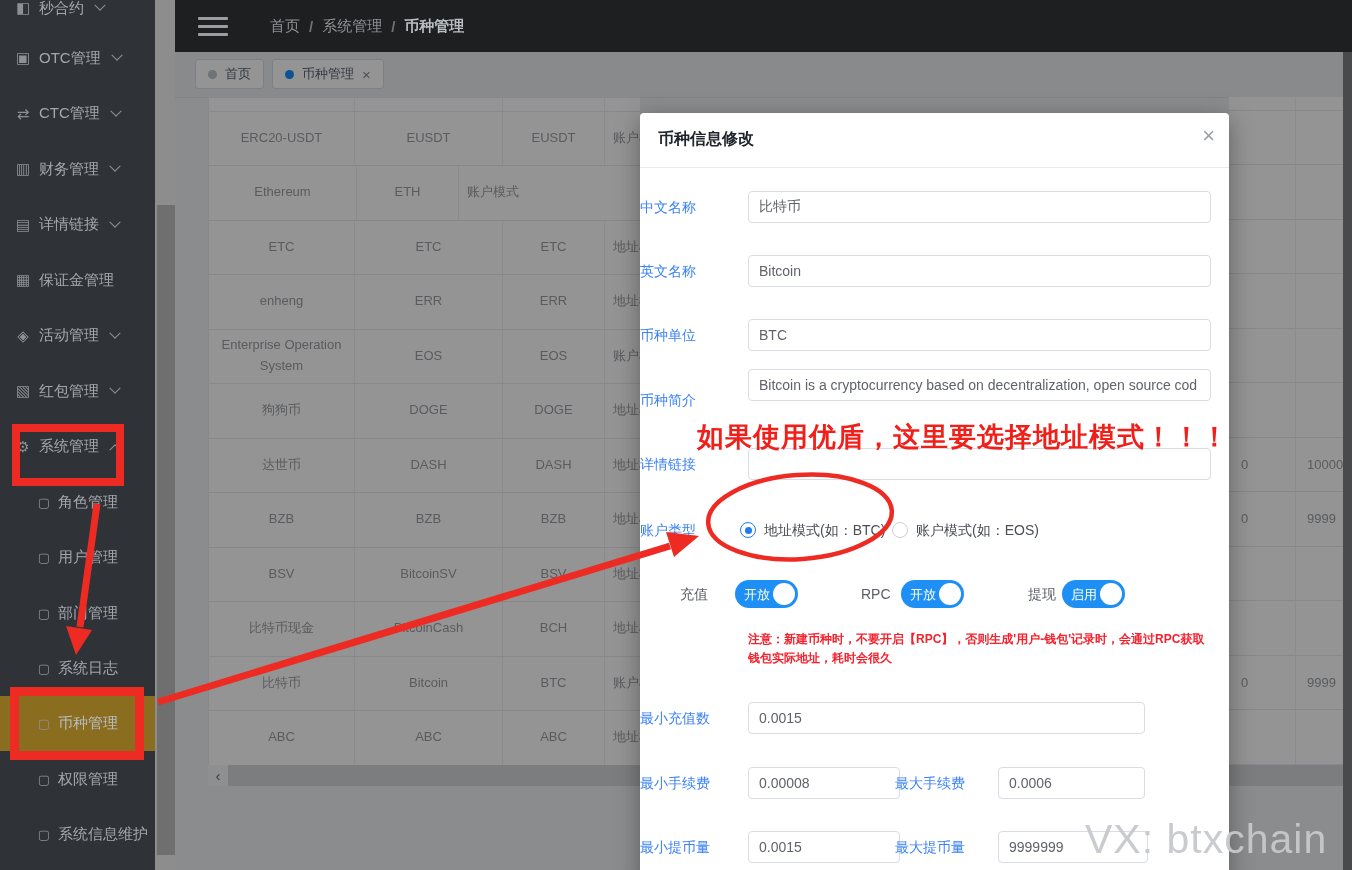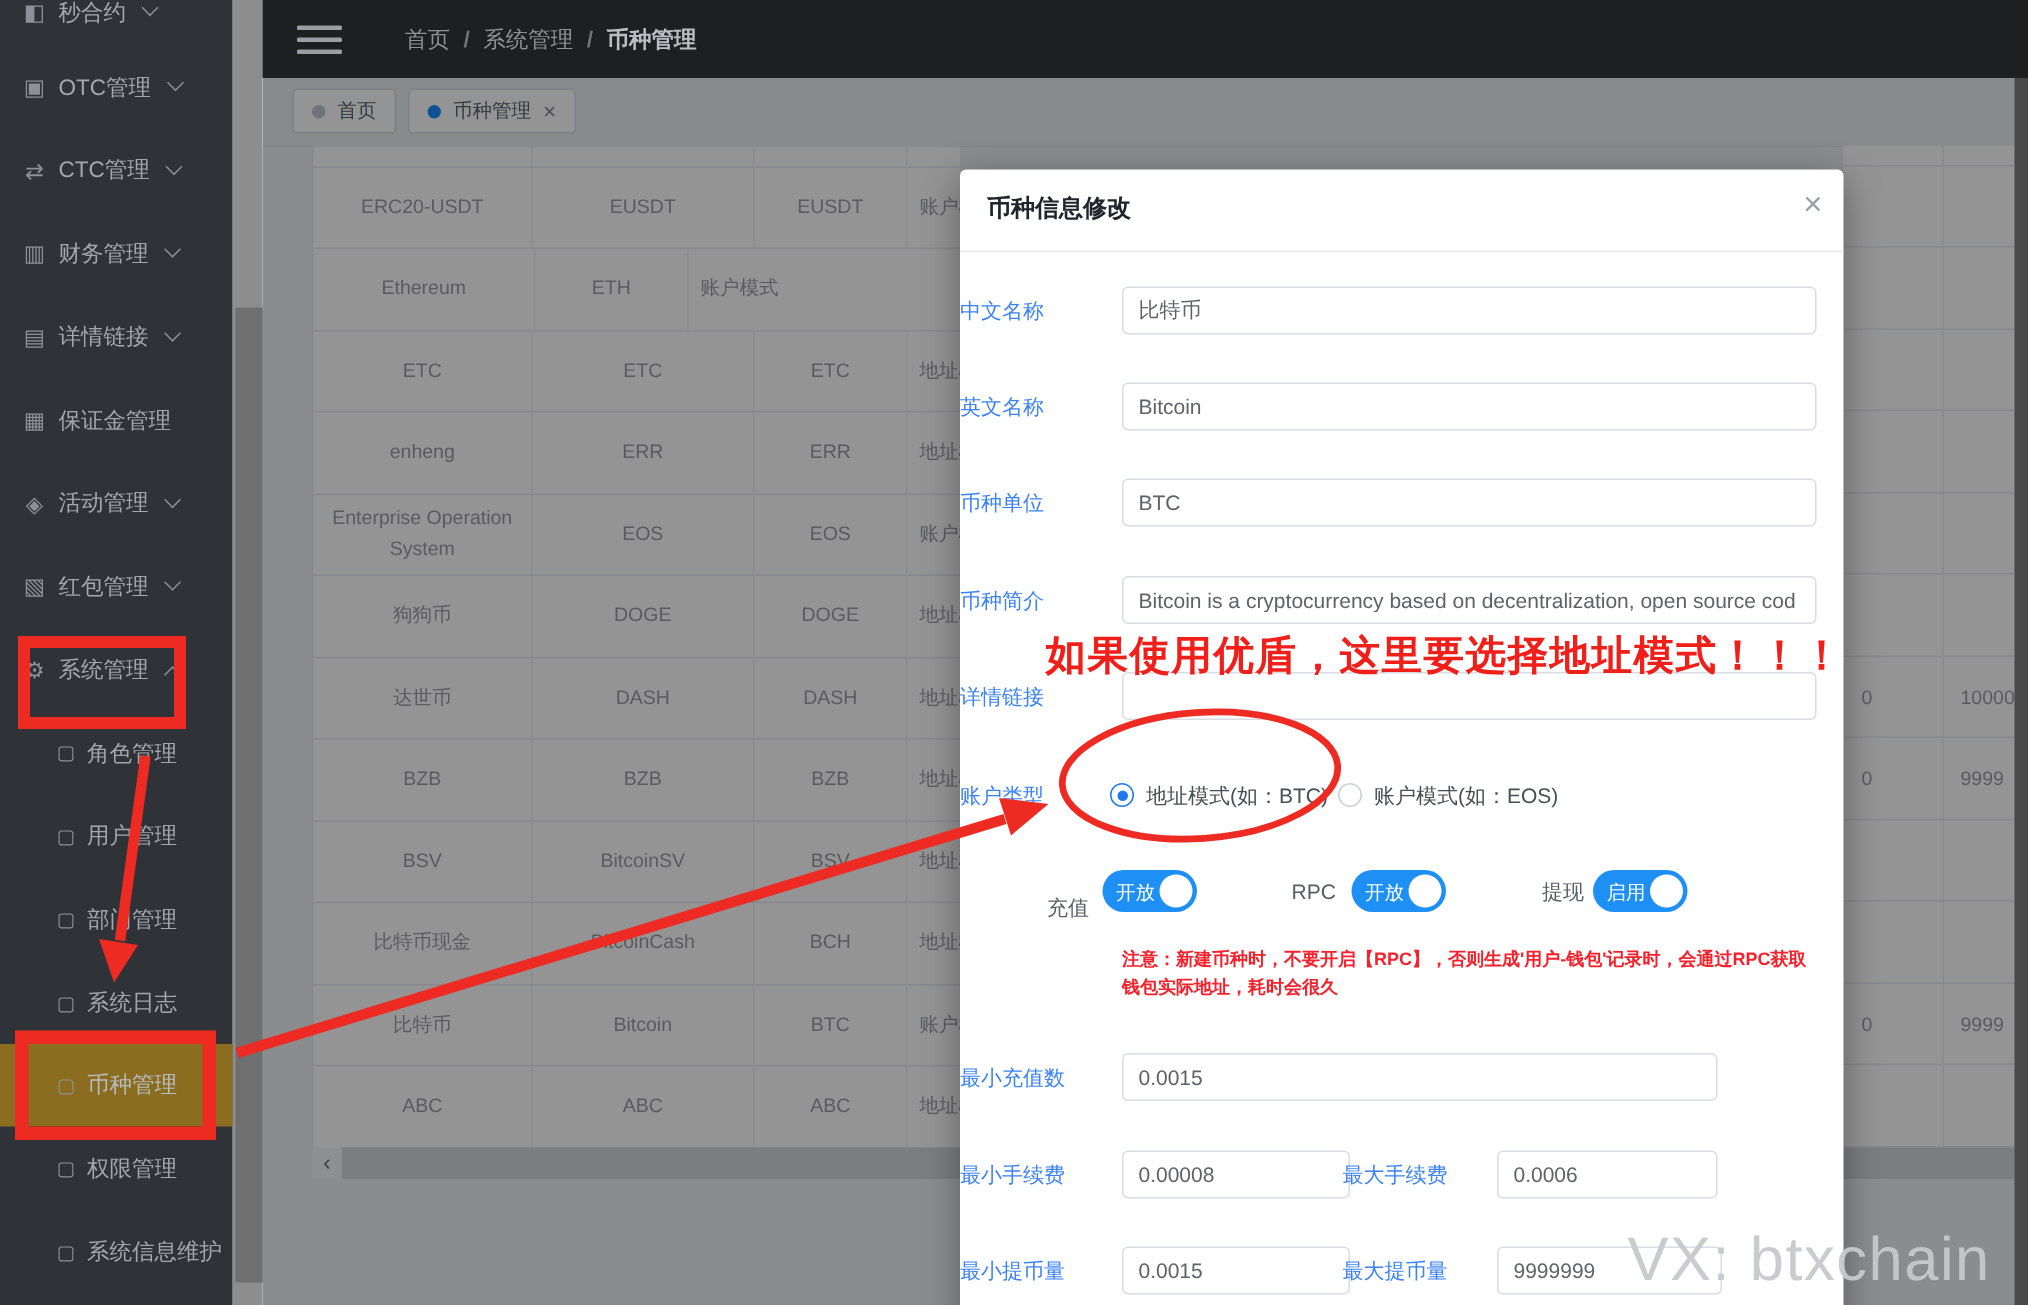--- a/index.html
+++ b/index.html
@@ -324,32 +324,32 @@
     <span class="mlabel" style="top:78px">中文名称</span>
     <input class="inp" style="left: 108px; top: 78px; width: 463px;" readonly="" value="比特币">
 
     <span class="mlabel" style="top:142px">英文名称</span>
     <input class="inp" style="left: 108px; top: 142px; width: 463px;" readonly="" value="Bitcoin">
 
     <span class="mlabel" style="top:206px">币种单位</span>
     <input class="inp" style="left: 108px; top: 206px; width: 463px;" readonly="" value="BTC">
 
     <span class="mlabel" style="top:271px">币种简介</span>
-    <input class="inp" style="left: 108px; top: 271px; width: 463px;" readonly="" value="Bitcoin is a cryptocurrency based on decentralization, open source cod">
+    <input class="inp" style="left: 108px; top: 256px; width: 463px;" readonly="" value="Bitcoin is a cryptocurrency based on decentralization, open source cod">
 
     <span class="mlabel" style="top:335px">详情链接</span>
     <input class="inp" style="left: 108px; top: 335px; width: 463px;" readonly="" value="">
 
     <span class="mlabel" style="top:401px">账户类型</span>
     <span class="radio on" style="left:100px;top:409px"></span>
     <span class="rlbl" style="left:124px;top:409px">地址模式(如：BTC)</span>
     <span class="radio off" style="left:252px;top:409px"></span>
     <span class="rlbl" style="left:276px;top:409px">账户模式(如：EOS)</span>
 
-    <span class="tgl-lbl" style="left:40px;top:478px;width:46px;text-align:right">充值</span>
+    <span class="tgl-lbl" style="left:40px;top:467px;width:46px;text-align:left">充值</span>
     <div class="toggle" style="left:95px;top:467px">
         <span>开放</span>
         <i></i>
       </div>
 
     <span class="tgl-lbl" style="left:221px;top:467px">RPC</span>
     <div class="toggle" style="left:261px;top:467px">
         <span>开放</span>
         <i></i>
       </div>

